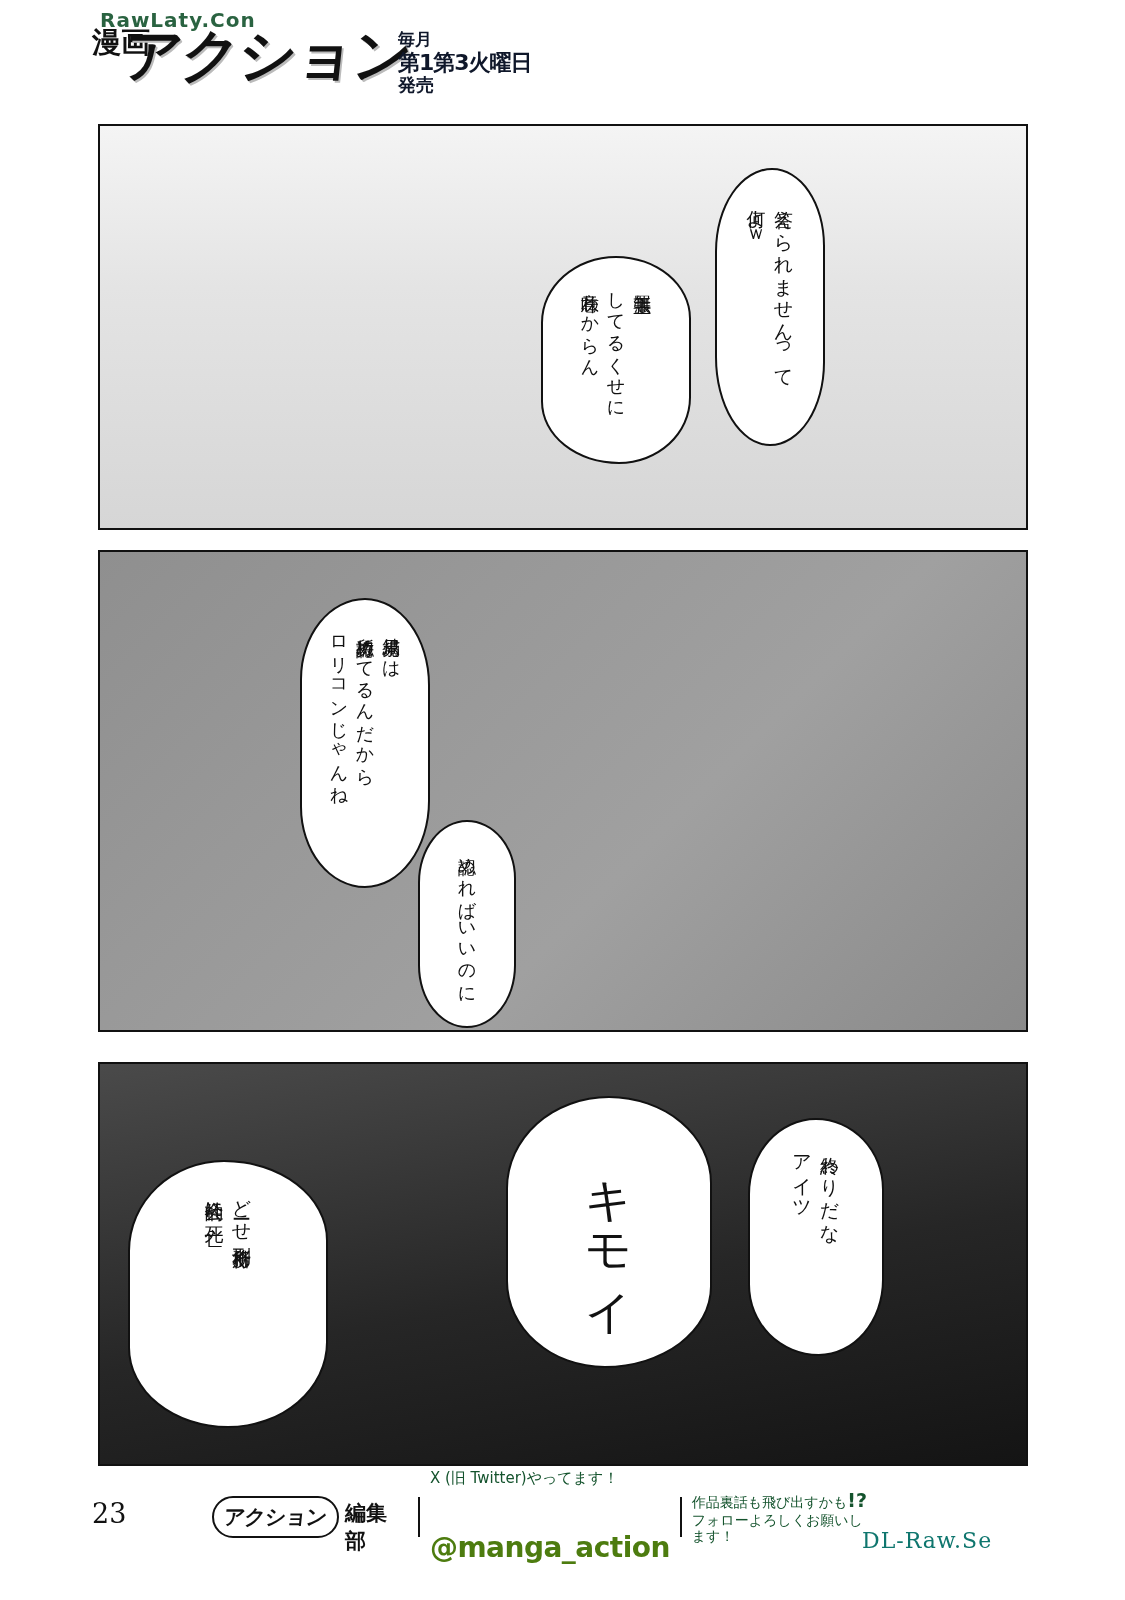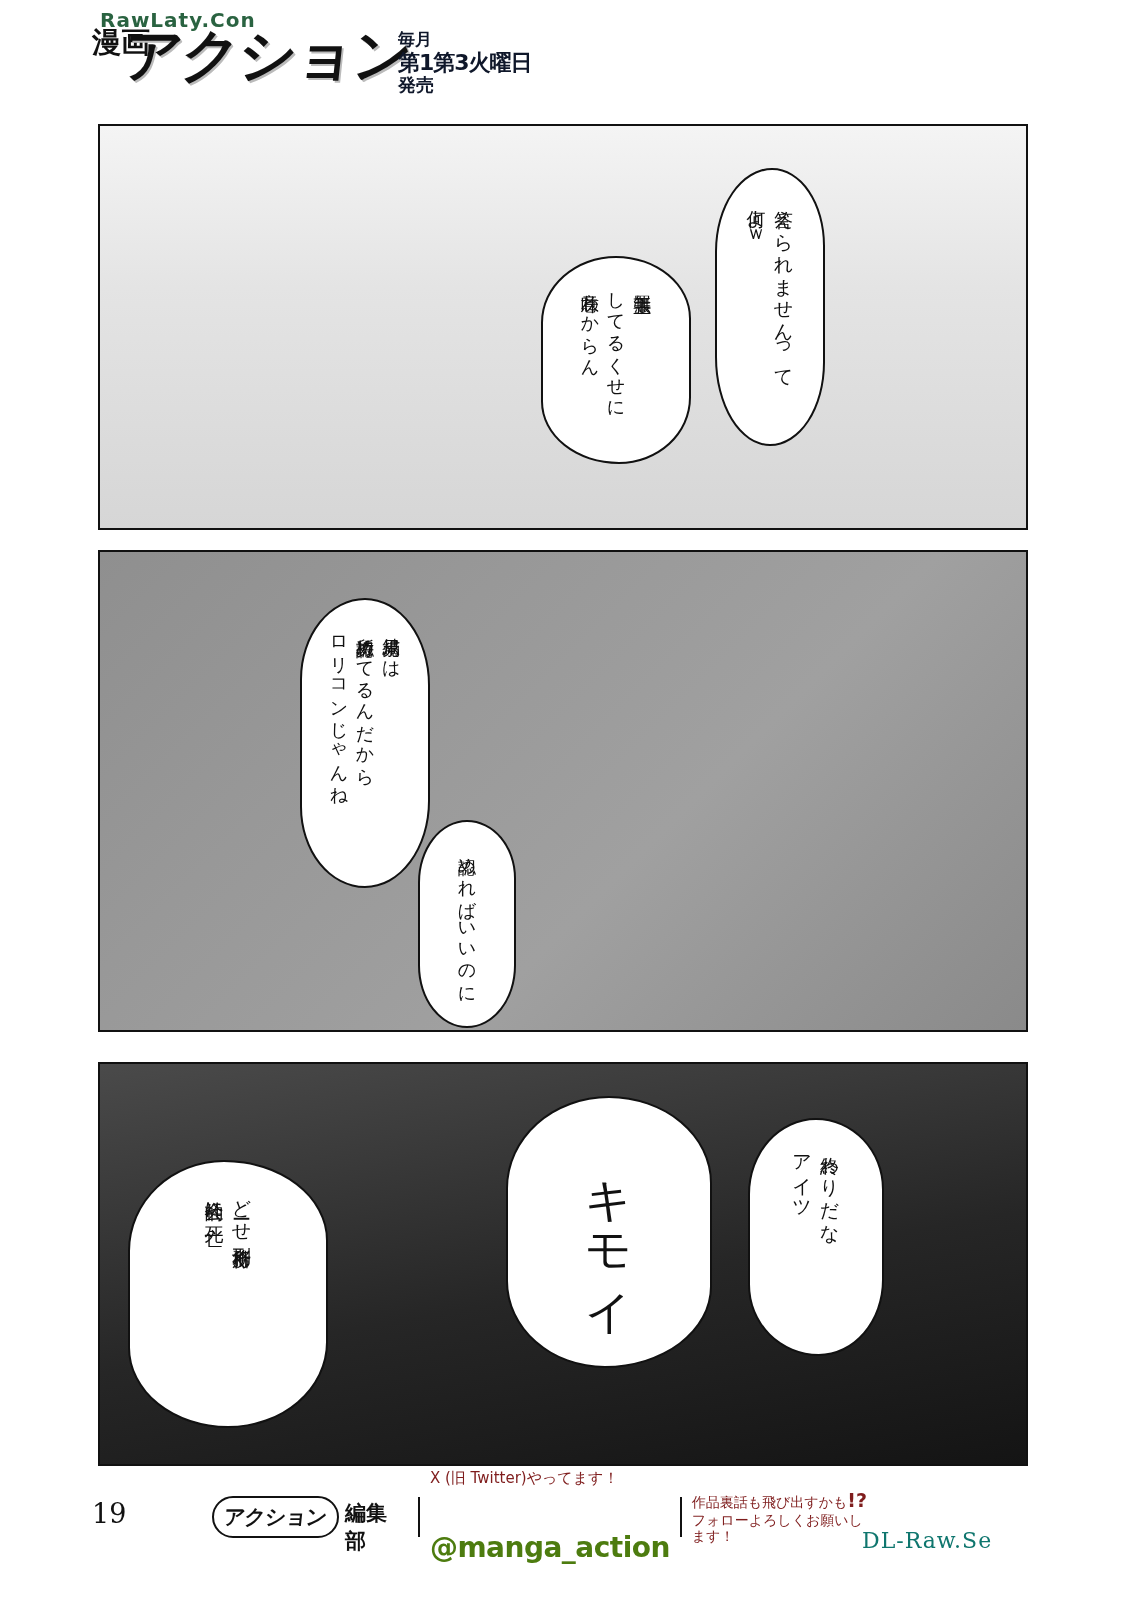--- a/index.html
+++ b/index.html
@@ -257,21 +257,21 @@
   }
   .footer-col {
     display: flex;
     flex-direction: column;
     justify-content: center;
     line-height: 1.2;
   }
   .footer-line-small {
     font-family: "DejaVu Sans", sans-serif;
     font-size: 15px;
-    color: #7f1d1d;
+    color: #14532d;
   }
   .footer-handle {
     font-family: "DejaVu Sans", sans-serif;
     font-size: 28px;
     font-weight: bold;
     color: #4d7c0f;
     letter-spacing: -0.5px;
     margin-top: 44px;
   }
   .footer-col2 .footer-line-small { font-size: 14px; }
@@ -330,21 +330,21 @@
 社会的に死亡</span>
 </div>
 <div class="balloon" id="balloon-kimoi">
   <span class="vtext">キモイ</span>
 </div>
 <div class="balloon" id="balloon-owari">
   <span class="vtext">終わりだな
 アイツ</span>
 </div>
 
-<div class="page-number">19</div>
+<div class="page-number">23</div>
 <div class="footer-bar">
   <div class="footer-logo">
     <span class="footer-logo-inner">アクション</span>
   </div>
   <div class="footer-henshu">編集部</div>
   <div class="vdiv"></div>
   <div class="footer-col">
     <div class="footer-line-small">X (旧 Twitter)やってます！</div>
     <div class="footer-handle">@manga_action</div>
   </div>

